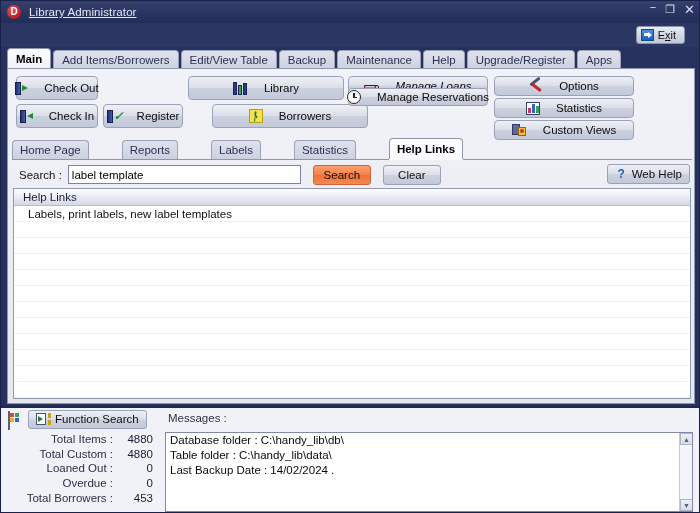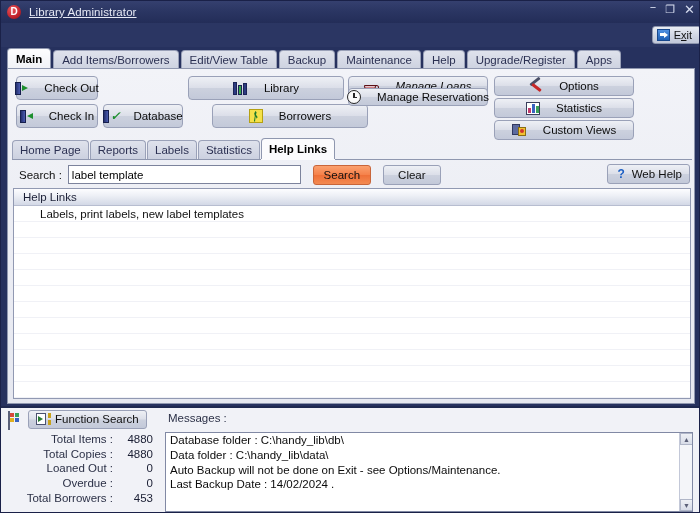--- a/index.html
+++ b/index.html
@@ -49,21 +49,21 @@
   .wc.min { font-size: 13px; position: relative; top: -3px; }
   .wc.max { font-size: 11px; }
   .wc.close { font-size: 13px; }
 
   
   #exitbar {
     position: absolute; left: 0; top: 22px; width: 700px; height: 24px;
     background: #2b3663;
   }
   #exit-btn {
-    position: absolute; right: 0; top: 3px;
+    position: absolute; right: 16px; top: 3px;
     height: 18px; padding: 0 8px 0 4px;
     display: flex; align-items: center; gap: 4px;
     background: linear-gradient(to bottom, #e9ecf3 0%, #d2d7e4 50%, #c2c8d9 100%);
     border: 1px solid #8d95ad; border-radius: 3px;
     font-size: 11px; color: #111;
   }
   .arrow-icon {
     width: 13px; height: 12px;
     background: linear-gradient(to bottom, #4f8fe0, #1e5fb5);
     border: 1px solid #17478c;
@@ -253,20 +253,21 @@
     position: absolute; right: 0; width: 3px; background: #c8a21a;
   }
   .ico-fsearch .bar1 { top: 0; height: 5px; }
   .ico-fsearch .bar2 { top: 7px; height: 5px; }
 
   
   #subtabbar {
     position: absolute; left: 4px; top: 70px; width: 680px; height: 21px;
     display: flex; align-items: flex-end;
     border-bottom: 1px solid #8f97af;
+    gap: 32px;
   }
   .subtab {
     height: 19px; padding: 0 7px;
     display: flex; align-items: center;
     font-size: 11.5px; color: #2b3052;
     background: linear-gradient(to bottom, #dfe2ec 0%, #ccd1e0 100%);
     border: 1px solid #9aa1b8; border-bottom: none;
     border-radius: 4px 4px 0 0;
     margin-right: 1px; white-space: nowrap;
   }
@@ -324,21 +325,21 @@
     background: linear-gradient(to bottom, #fdfdff 0%, #eef0f6 40%, #d3d8e6 100%);
     border-bottom: 1px solid #b7bdd0;
     display: flex; align-items: center;
   }
   #grid-head .hcell {
     font-size: 11.5px; color: #1b1f36; padding-left: 9px;
   }
   .grow {
     height: 16px; display: flex; align-items: center;
     border-bottom: 1px solid #f0f1f6;
-    font-size: 11.5px; color: #101010; padding-left: 12px;
+    font-size: 11.5px; color: #101010;
   }
   .grow .gcell { padding-left: 14px; }
   .grow.blank { color: transparent; }
 
   
   #bottom {
     position: absolute; left: 0; top: 405px; width: 700px; height: 108px;
     background: #f1f2f7;
     border-top: 2px solid #1f2950;
   }
@@ -451,21 +452,21 @@
             <i class="tip"></i>
           </span>
         <span>Check In</span>
       </div>
 
       <div class="btn" style="left:95px; top:35px; width:80px; height:24px;">
         <span class="ico ico-reserve">
             <i class="spine"></i>
             <i class="tick">✓</i>
           </span>
-        <span>Database</span>
+        <span>Register</span>
       </div>
 
       <div class="btn" style="left:180px; top:35px; width:156px; height:24px;margin-left:24px;">
         <span class="ico ico-borrowers"></span>
         <span>Borrowers</span>
       </div>
 
       <div class="btn" style="left:340px; top:7px; width:140px; height:20px;font-style:italic;">
         <span class="ico ico-loans">
             <i class="cup"></i>
@@ -569,41 +570,40 @@
       </div>
       <span id="messages-label">Messages :</span>
     </div>
 
     <div id="stats">
       <div class="statrow">
         <span class="lbl">Total Items :</span>
         <span class="val">4880</span>
       </div>
       <div class="statrow">
-        <span class="lbl">Total Copies :</span>
+        <span class="lbl">Total Custom :</span>
         <span class="val">4880</span>
       </div>
       <div class="statrow">
         <span class="lbl">Loaned Out :</span>
         <span class="val">0</span>
       </div>
       <div class="statrow">
         <span class="lbl">Overdue :</span>
         <span class="val">0</span>
       </div>
       <div class="statrow">
         <span class="lbl">Total Borrowers :</span>
         <span class="val">453</span>
       </div>
     </div>
 
     <div id="msgbox">
       <div class="msgline">Database folder : C:\handy_lib\db\</div>
-      <div class="msgline">Data folder : C:\handy_lib\data\</div>
-      <div class="msgline">Auto Backup will not be done on Exit - see Options/Maintenance.</div>
+      <div class="msgline">Table folder : C:\handy_lib\data\</div>
       <div class="msgline">Last Backup Date : 14/02/2024 .</div>
       <div id="msg-scroll">
         <div class="sbtn up">▲</div>
         <div class="sbtn down">▼</div>
       </div>
     </div>
   </div>
 
 </div>
 

